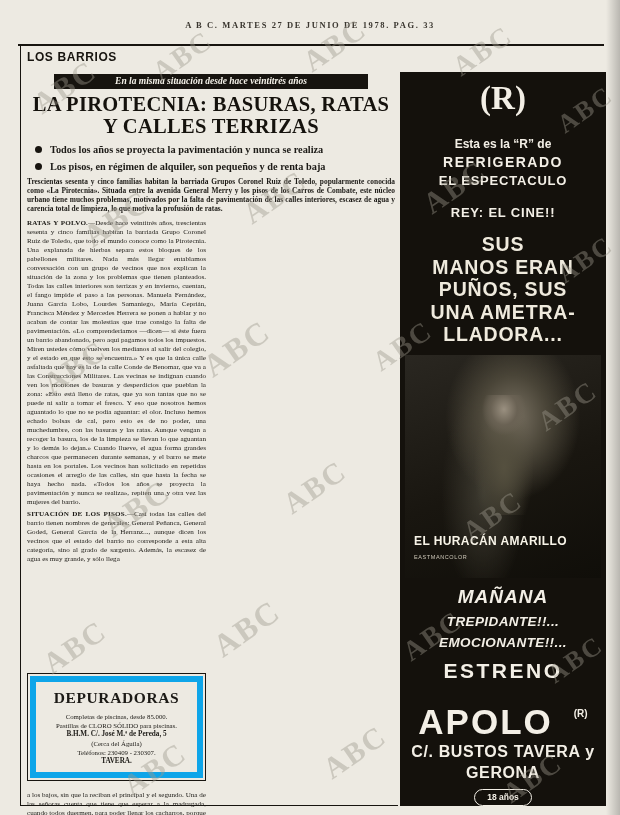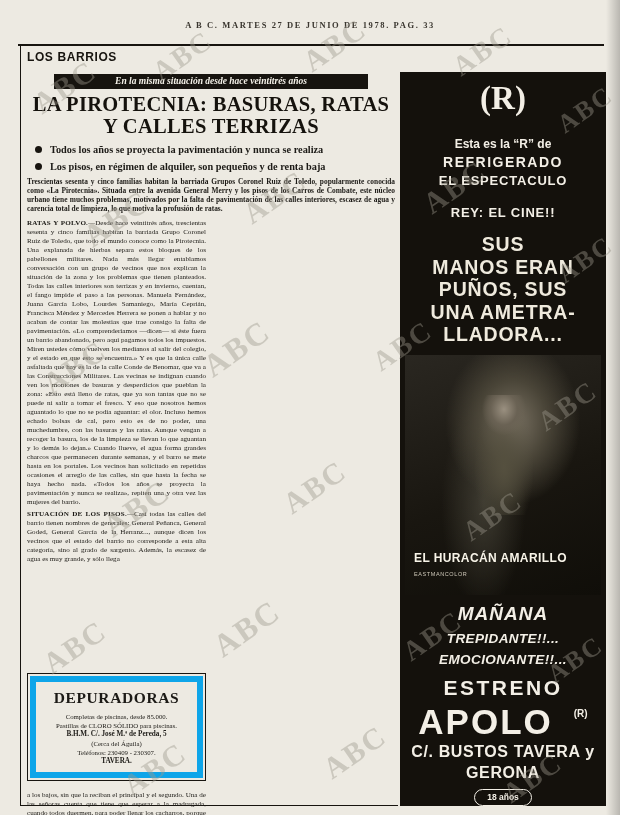--- a/index.html
+++ b/index.html
@@ -89,21 +89,21 @@
     letter-spacing:0.4px; color:#f8f4e8; text-align:left;
   }
   .poster-caption{
     position:absolute; left:9px; bottom:18px; font-size:5.5px; letter-spacing:0.6px;
     color:#cdc7b8; text-align:left;
   }
   .sb-bottom{ margin-top:8px; display:flex; flex-direction:column; align-items:center; }
   .manana{ font-size:19px; font-weight:bold; font-style:italic; letter-spacing:1px; }
   .trep{ font-size:13.5px; font-weight:bold; font-style:italic; margin-top:6px; letter-spacing:0.4px; }
   .estreno{ font-size:21px; font-weight:bold; letter-spacing:2.5px; margin-top:9px; }
-  .apolo-row{ display:flex; align-items:flex-start; gap:21px; margin-top:4px; }
+  .apolo-row{ display:flex; align-items:flex-start; gap:21px; margin-top:21px; }
   .apolo{ font-size:35px; font-weight:bold; letter-spacing:2px; line-height:36px; }
   .apolo-r{ font-size:10px; font-weight:bold; margin-top:4px; }
   .addr{ font-size:16px; font-weight:bold; letter-spacing:0.6px; margin-top:3px; }
   .rating{
     margin-top:7px; border:1px solid #f3efe6; border-radius:9px;
     padding:2px 12px 3px; font-size:8.5px; font-weight:bold;
   }
   
   .wm-layer{ position:absolute; inset:0; pointer-events:none; z-index:50; }
   .wm{

